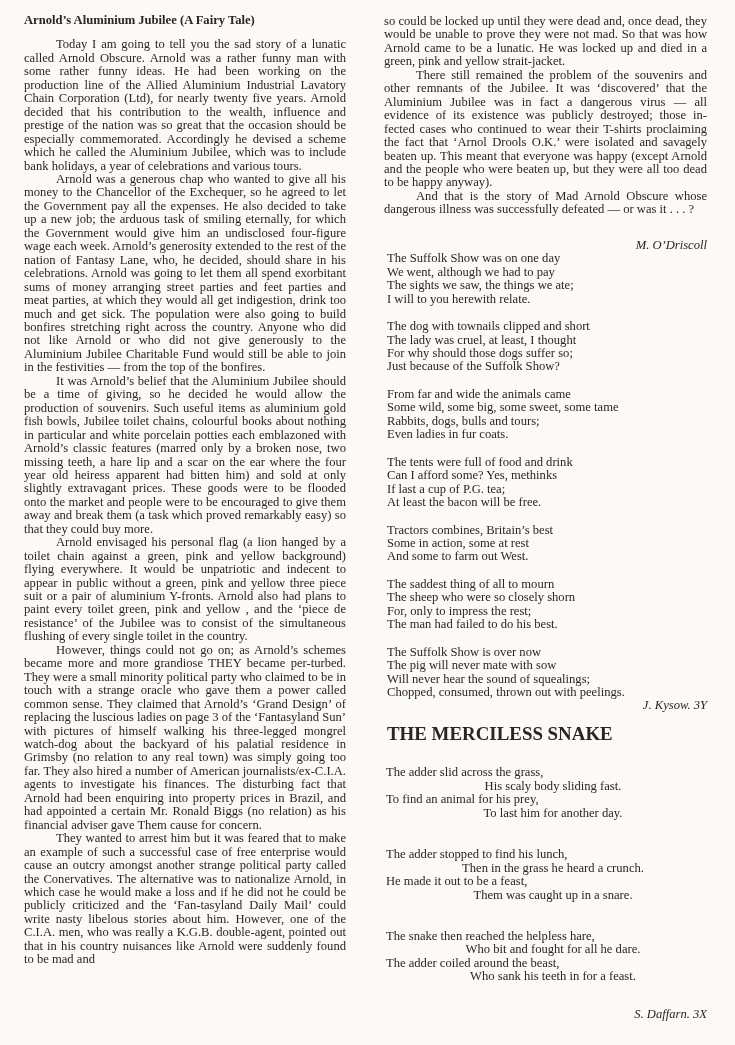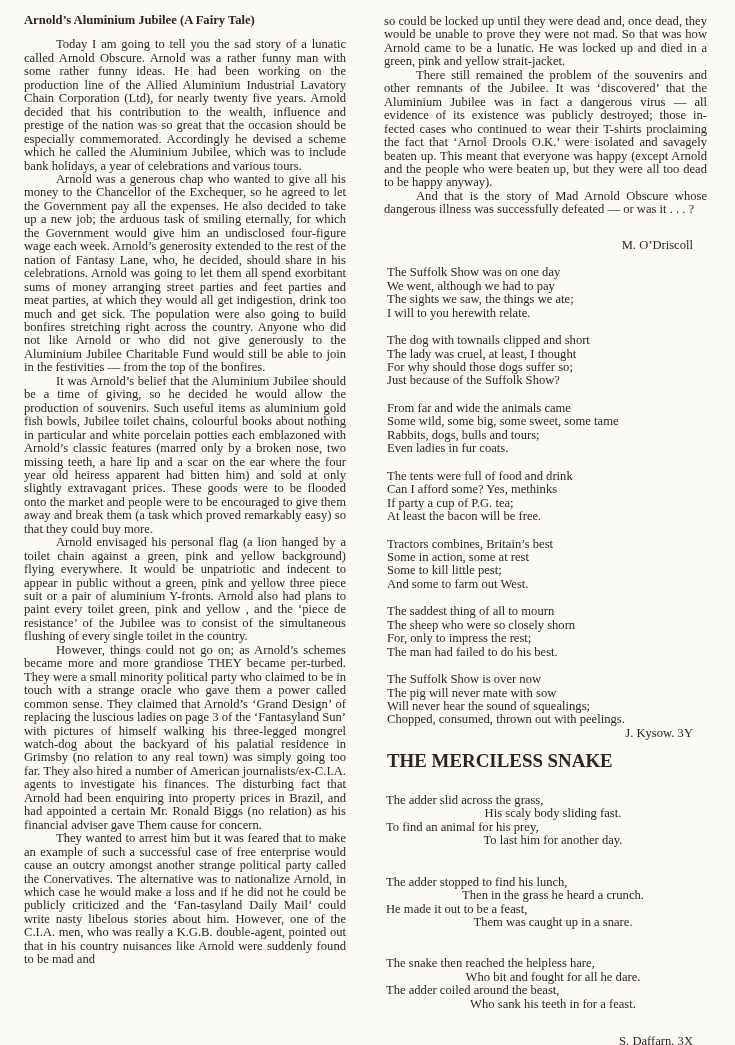--- a/index.html
+++ b/index.html
@@ -14,21 +14,21 @@
     position: absolute; left: 24px; top: 14px; width: 322px;
     font-size: 12.6px; line-height: 13.45px; text-align: justify;
   }
   .col-right {
     position: absolute; left: 384px; top: 15px; width: 323px;
     font-size: 12.6px; line-height: 13.45px;
   }
   .title { font-weight: bold; font-size: 12.6px; margin: 0 0 11px 0; }
   .para { margin: 0; text-indent: 32px; text-align: justify; }
   .para.noindent { text-indent: 0; }
-  .byline { text-align: right; margin: 14px; }
+  .byline { text-align: right; margin: 0; font-style: italic; }
   .byline-odriscoll { margin-top: 22px; }
   .poem-title { font-weight: bold; margin: 0; padding-left: 3px; }
   .suffolk-title { margin-top: 22px; }
   .stanza { margin: 0 0 14px 3px; }
   .stanza .line { display: block; white-space: nowrap; font-family: Liberation Serif, serif; }
   .snake-title { margin-top: 14px; margin-bottom: 26px; }
   .snake-stanza { margin: 0 0 28px 2px; }
   .snake-stanza .line { display: block; white-space: nowrap; }
   .snake-stanza .line.indent { padding-left: 13px; text-align: center; }
   .byline-kysow { margin-top: -14px; }
@@ -69,27 +69,26 @@
     </div>
     <div class="stanza">
       <span class="line">From far and wide the animals came</span>
       <span class="line">Some wild, some big, some sweet, some tame</span>
       <span class="line">Rabbits, dogs, bulls and tours;</span>
       <span class="line">Even ladies in fur coats.</span>
     </div>
     <div class="stanza">
       <span class="line">The tents were full of food and drink</span>
       <span class="line">Can I afford some? Yes, methinks</span>
-      <span class="line">If party a cup of P.G. tea;</span>
+      <span class="line">If last a cup of P.G. tea;</span>
       <span class="line">At least the bacon will be free.</span>
     </div>
     <div class="stanza">
       <span class="line">Tractors combines, Britain’s best</span>
       <span class="line">Some in action, some at rest</span>
-      <span class="line">Some to kill little pest;</span>
       <span class="line">And some to farm out West.</span>
     </div>
     <div class="stanza">
       <span class="line">The saddest thing of all to mourn</span>
       <span class="line">The sheep who were so closely shorn</span>
       <span class="line">For, only to impress the rest;</span>
       <span class="line">The man had failed to do his best.</span>
     </div>
     <div class="stanza">
       <span class="line">The Suffolk Show is over now</span>

